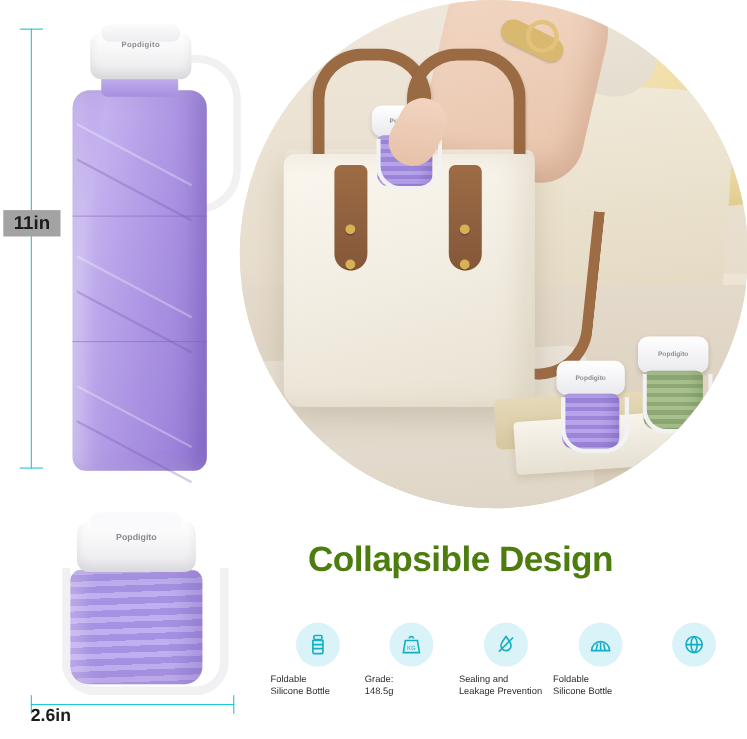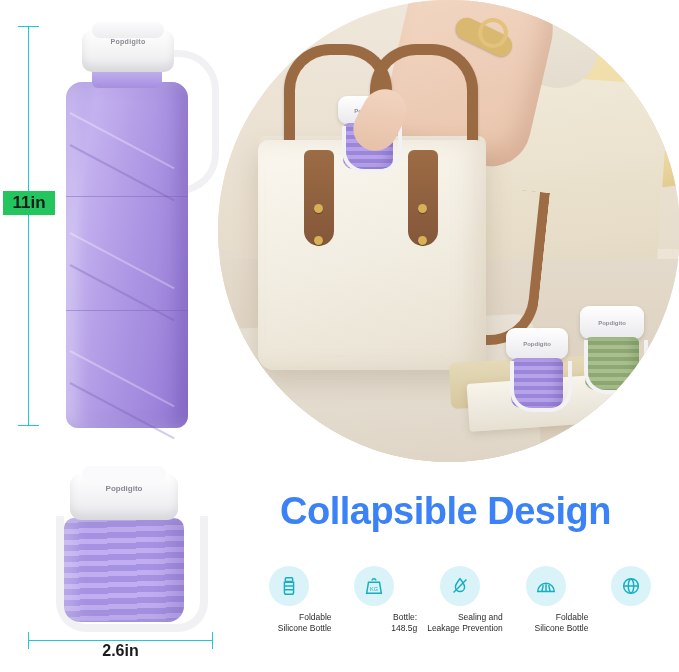--- a/index.html
+++ b/index.html
@@ -16,21 +16,21 @@
   .panel-tl{position:absolute;left:0;top:0;width:232px;height:450px;}
 
   .dim-v{position:absolute;left:8px;top:26px;width:40px;height:400px;}
   .dim-v .line{position:absolute;left:20px;top:0;bottom:0;width:1px;background:#1fc8d8;}
   .dim-v .cap{position:absolute;left:10px;width:21px;height:1px;background:#1fc8d8;}
   .dim-v .cap.t{top:0;}
   .dim-v .cap.b{bottom:0;}
   .dim-v .lbl{
     position:absolute;left:-5px;top:165px;width:52px;
     text-align:center;color:#1b1b1b;font-size:17px;font-weight:700;
-    background:#22c55e;padding:2px 0;
+    background:#a3a3a3;padding:2px 0;
   }
 
   .bottle{position:absolute;left:56px;top:16px;width:150px;height:420px;}
   .b-body{
     position:absolute;left:10px;top:66px;width:122px;height:346px;
     background:linear-gradient(100deg,#b39ce8 0%,#c4b2ef 18%,#ae97e4 52%,#9f86dc 78%,#8f74d2 100%);
     border-radius:16px 16px 12px 12px;
     box-shadow:inset -10px 0 18px rgba(90,65,150,.28), inset 10px 0 16px rgba(255,255,255,.30);
   }
   .b-body .seg{position:absolute;left:0;right:0;height:1px;background:rgba(120,95,180,.45);}
@@ -199,21 +199,21 @@
   .dim-v2 .lbl{
     position:absolute;left:-4px;top:62px;width:56px;text-align:center;
     font-size:15px;font-weight:700;color:#1b1b1b;background:#fff;padding:2px 0;
   }
   .dim-h{position:absolute;left:28px;top:180px;width:185px;height:30px;}
   .dim-h .line{position:absolute;left:0;right:0;top:8px;height:1px;background:#1fc8d8;}
   .dim-h .cap{position:absolute;top:0;width:1px;height:17px;background:#1fc8d8;}
   .dim-h .cap.l{left:0;}
   .dim-h .cap.r{right:0;}
   .dim-h .lbl{
-    position:absolute;left:0;right:0;top:10px;text-align:center;
+    position:absolute;left:0;right:0;top:10px;text-align:left;
     font-size:16px;font-weight:700;color:#1b1b1b;
   }
 
   .fold{position:absolute;left:48px;top:20px;width:150px;height:156px;}
   .f-cap{
     position:absolute;left:22px;top:2px;width:108px;height:46px;
     background:linear-gradient(180deg,#ffffff,#e8e8ed);border-radius:11px;
     box-shadow:inset 0 -6px 10px rgba(0,0,0,.08);
   }
   .f-cap-top{position:absolute;left:34px;top:-6px;width:84px;height:16px;background:#fafafc;border-radius:8px;}
@@ -225,28 +225,28 @@
     box-shadow:inset -12px 0 20px rgba(90,65,150,.25), inset 10px 0 14px rgba(255,255,255,.25);
   }
   .f-strap{
     position:absolute;left:8px;top:44px;width:136px;height:108px;
     border:8px solid #f1f1f4;border-top:none;border-radius:0 0 30px 30px;
   }
 
   
   .headline{
     position:absolute;left:280px;top:492px;width:392px;
-    font-size:38px;font-weight:700;color:#3b82f6;letter-spacing:-.5px;
+    font-size:32px;font-weight:700;color:#4d7c0f;letter-spacing:-.5px;
     line-height:1;white-space:nowrap;
   }
   .features{
     position:absolute;left:246px;top:566px;width:428px;height:90px;
     display:flex;justify-content:space-between;
   }
-  .feat{width:86px;text-align:right;}
+  .feat{width:86px;text-align:left;}
   .feat .circle{
     width:40px;height:40px;border-radius:50%;margin:0 auto 6px auto;
     background:#daf3f8;display:flex;align-items:center;justify-content:center;
   }
   .feat .circle svg{display:block;}
   .feat .txt{
     font-size:8.5px;line-height:11px;color:#2b2b2b;
   }
 </style>
 </head>
@@ -375,21 +375,21 @@
 
     <div class="feat">
       <div class="circle">
         <svg width="22" height="22" viewBox="0 0 24 24" fill="none" stroke="#16aec2" stroke-width="1.6">
           <path d="M6 8h12l2 12H4z"></path>
           <path d="M10 6a2 2 0 1 1 4 0"></path>
           <text x="12" y="17" font-size="6" fill="#16aec2" stroke="none" text-anchor="middle" font-family="Liberation Sans, sans-serif">KG</text>
         </svg>
       </div>
       <div class="txt">
-        <div>Bottle:</div>
+        <div>Grade:</div>
         <div>148.5g</div>
       </div>
     </div>
 
     <div class="feat">
       <div class="circle">
         <svg width="22" height="22" viewBox="0 0 24 24" fill="none" stroke="#16aec2" stroke-width="1.6">
           <path d="M12 4c3 4 5 6.5 5 9a5 5 0 0 1-10 0c0-2.5 2-5 5-9z"></path>
           <path d="M5 19L19 5"></path>
         </svg>

